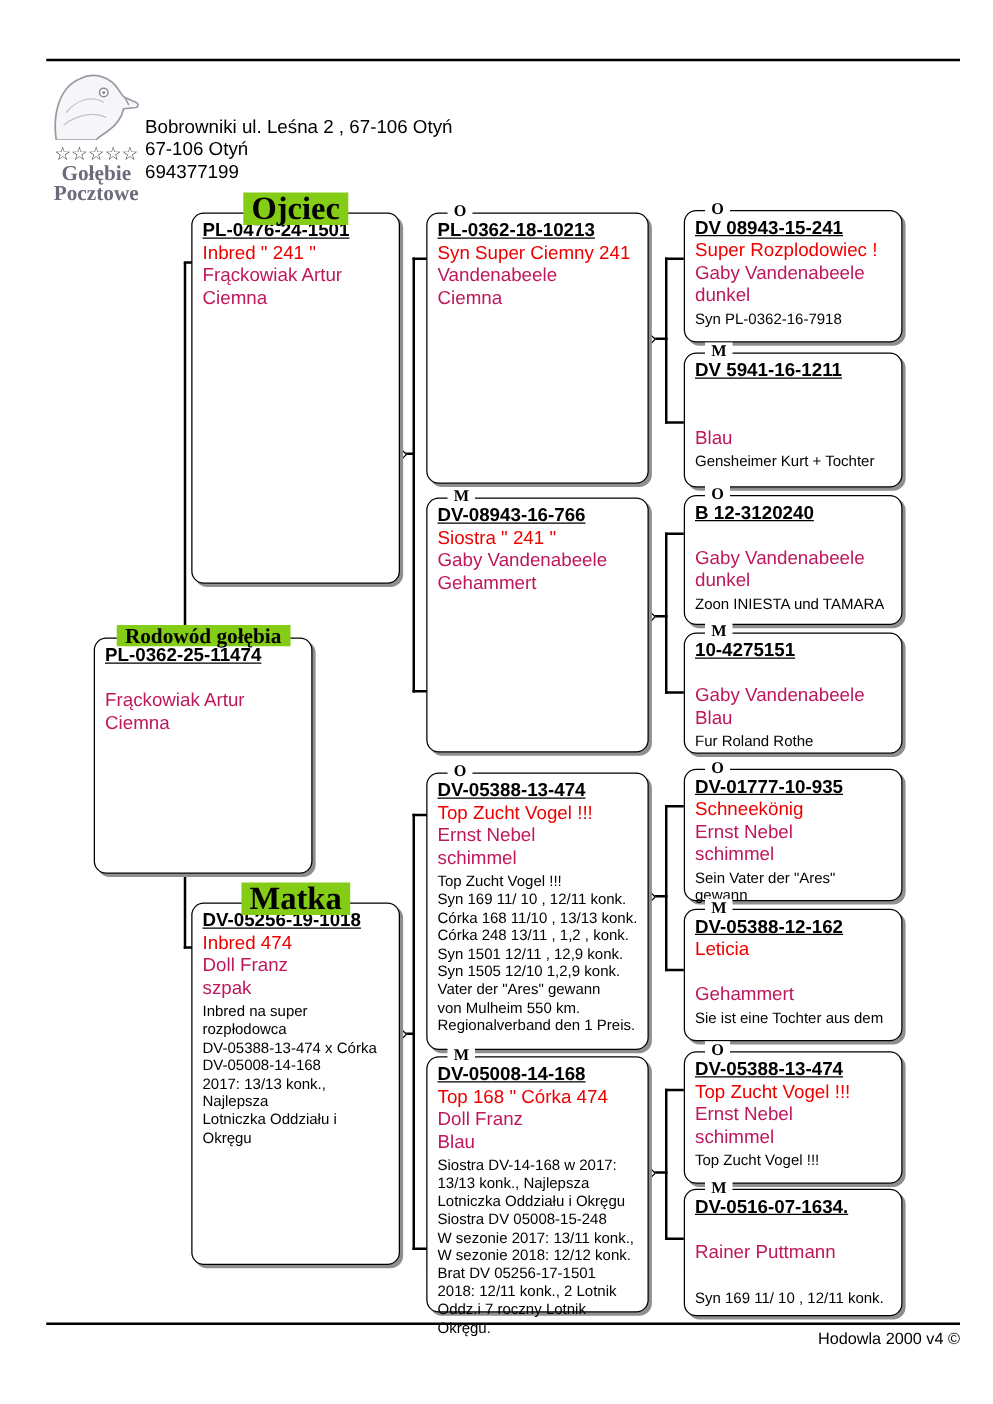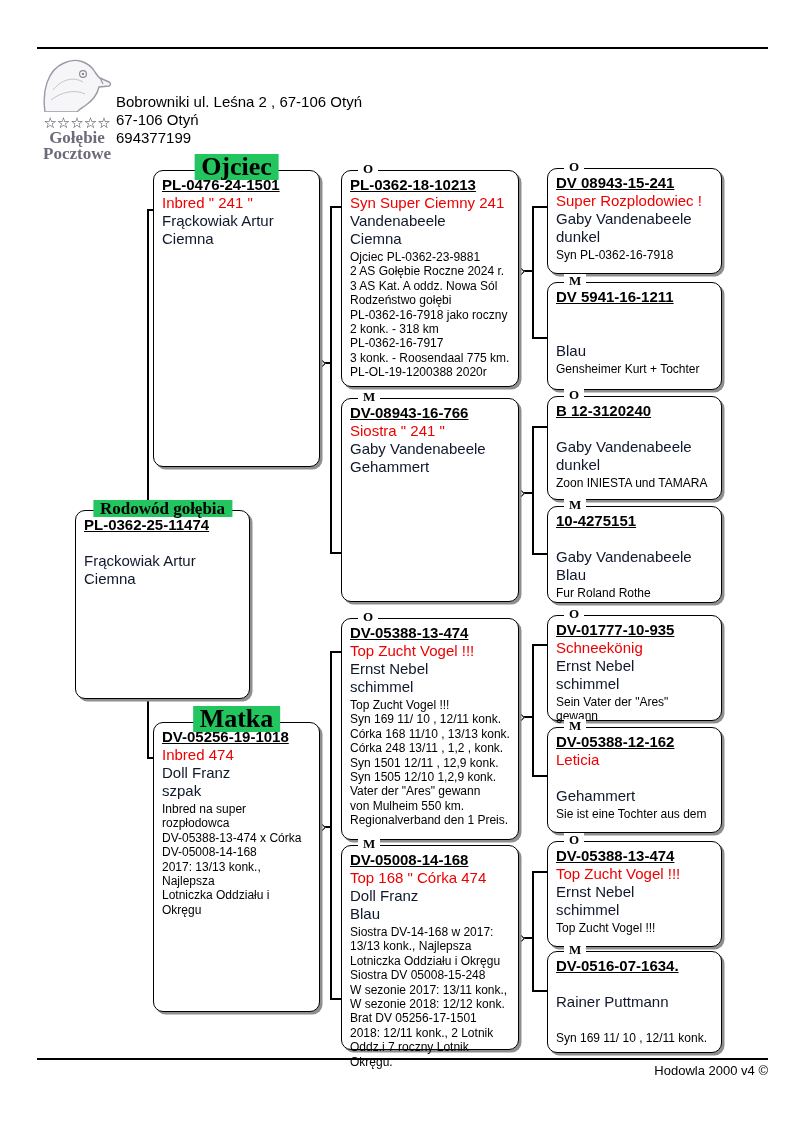--- a/index.html
+++ b/index.html
@@ -15,31 +15,31 @@
   #logo .logotext{font-family:"Liberation Serif","DejaVu Serif",serif;font-weight:bold;
     font-size:17px;line-height:16px;color:#6b6b7b;}
   #owner-name{position:absolute;left:115px;top:55px;font-size:27px;font-weight:bold;
     border-bottom:2px solid #000;padding-bottom:1px;white-space:nowrap;}
   .addr{position:absolute;left:116px;font-size:15px;line-height:18px;white-space:nowrap;}
 
   
   .pbox{position:absolute;background:#fff;border:1.6px solid #000;border-radius:10px;
     box-shadow:2.5px 2.5px 0 #8f8f8f;}
   .box-title{position:absolute;top:-17px;left:50%;transform:translateX(-50%);
-    background:#22c55e;padding:0 7px;font-family:"Liberation Serif","DejaVu Serif",serif;
+    background:#84cc16;padding:0 7px;font-family:"Liberation Serif","DejaVu Serif",serif;
     font-weight:bold;font-size:26px;line-height:26px;white-space:nowrap;}
   .box-title.small{font-size:17px;line-height:17px;top:-11px;}
   .box-tag{position:absolute;top:-9px;left:16px;background:#fff;padding:0 5px;
     font-family:"Liberation Serif","DejaVu Serif",serif;font-weight:bold;
     font-size:13px;line-height:14px;}
   .ring{margin:4px 8px 0;font-size:15px;line-height:19px;font-weight:bold;
     text-decoration:underline;white-space:nowrap;}
   .line{margin:0 8px;font-size:15px;line-height:18px;min-height:18px;white-space:nowrap;}
   .red{color:#ee0000;}
-  .blue{color:#0f172a;}
+  .blue{color:#be185d;}
   .desc{margin:2px 8px 0;font-size:12px;line-height:14.4px;white-space:pre-line;}
 
   
   .hl{position:absolute;height:2px;background:#000;}
   .vl{position:absolute;width:2px;background:#000;}
   .dia{position:absolute;width:7px;height:7px;background:#fff;border:1.5px solid #000;
     transform:rotate(45deg);}
 
   
   #footer-credit{position:absolute;right:26px;top:1063px;font-size:13px;}
@@ -138,29 +138,20 @@
 2017: 13/13 konk., Najlepsza
 Lotniczka Oddziału i Okręgu</div>
   </div>
 
   <div class="pbox" style="left:341px;top:170px;width:176px;height:215px">
     <span class="box-tag">O</span>
     <div class="ring">PL-0362-18-10213</div>
     <div class="line red">Syn Super Ciemny 241</div>
     <div class="line blue">Vandenabeele</div>
     <div class="line blue">Ciemna</div>
-    <div class="desc">Ojciec PL-0362-23-9881
-2 AS Gołębie Roczne 2024 r.
-3 AS Kat. A oddz. Nowa Sól
-Rodzeństwo gołębi
-PL-0362-16-7918 jako roczny
-2 konk. - 318 km
-PL-0362-16-7917
-3 konk. - Roosendaal 775 km.
-PL-OL-19-1200388 2020r</div>
   </div>
 
   <div class="pbox" style="left:341px;top:398px;width:176px;height:202px">
     <span class="box-tag">M</span>
     <div class="ring">DV-08943-16-766</div>
     <div class="line red">Siostra " 241 "</div>
     <div class="line blue">Gaby Vandenabeele</div>
     <div class="line blue">Gehammert</div>
   </div>
 

